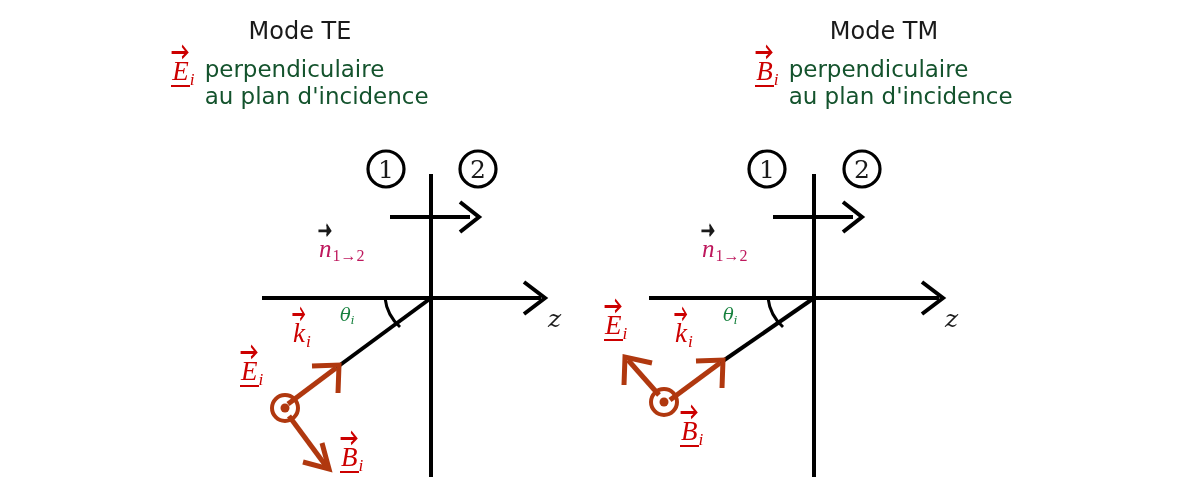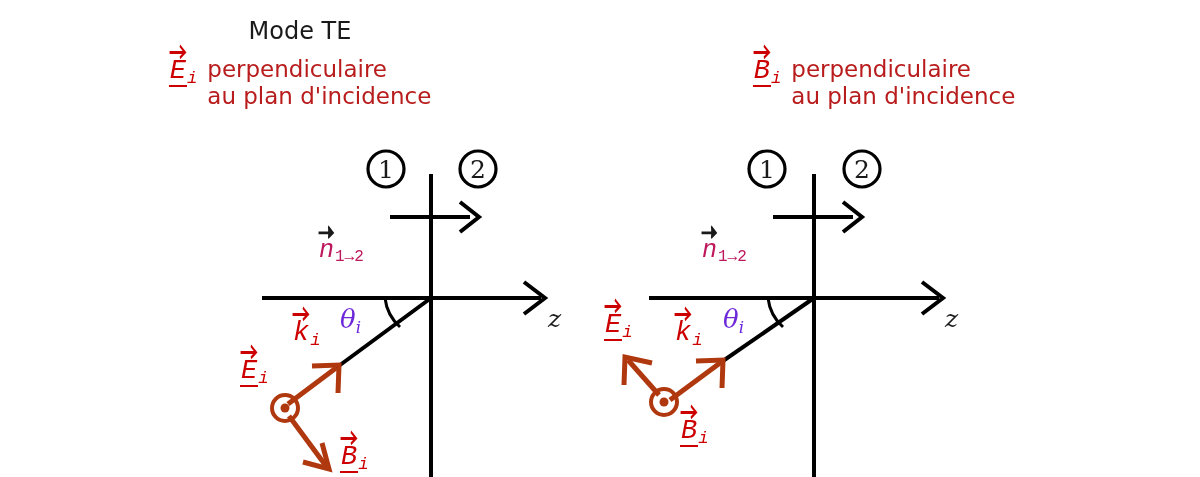--- a/index.html
+++ b/index.html
@@ -9,25 +9,25 @@
   .panel{position:absolute;top:0;width:600px;height:477px;}
   .panel.left{left:0;}
   .panel.right{left:600px;}
 
   .mode-title{position:absolute;top:4px;left:0;width:600px;text-align:center;
               font-size:24px;line-height:30px;color:#1a1a1a;}
 
   .caption{position:absolute;top:44px;left:0;width:600px;
            display:flex;justify-content:center;align-items:flex-start;gap:10px;}
   .caption .sym{display:block;padding-top:2px;}
-  .caption .txt{font-size:23px;line-height:27px;color:#b91c1c;white-space:nowrap;}
+  .caption .txt{font-size:23px;line-height:27px;color:#14532d;white-space:nowrap;}
 
   
   .vecsym{position:relative;display:inline-block;color:#cc0000;
-          font-family:Liberation Mono, monospace;
+          font-family:Liberation Serif, serif;
           font-style:italic;font-size:27px;line-height:1;white-space:nowrap;}
   .vecsym .base{position:relative;display:inline-block;padding:0 1px;}
   .vecsym .arw{position:absolute;left:0;right:1px;top:-0.56em;height:0.5em;}
   .vecsym .arw svg{display:block;width:100%;height:100%;overflow:visible;}
   .vecsym .sub{font-size:0.64em;vertical-align:-0.28em;font-style:italic;}
   .vecsym.underlined .base{border-bottom:2px solid #cc0000;}
   .vecsym.black{color:#be185d;}
   .vecsym.black .arw svg path{stroke:#1a1a1a;fill:#1a1a1a;}
 
   svg.diagram{position:absolute;left:0;top:0;width:600px;height:477px;overflow:visible;}
@@ -37,21 +37,21 @@
   .circnum{font-family:"DejaVu Serif","Liberation Serif",serif;font-size:25px;
            fill:#1a1a1a;text-anchor:middle;}
   .red{stroke:#b0380f;stroke-width:5;fill:none;stroke-linecap:butt;}
   .redfill{fill:#b0380f;}
   .redring{stroke:#b0380f;stroke-width:4;fill:none;}
 
   .lbl{position:absolute;}
   .zlbl{position:absolute;font-family:"DejaVu Serif","Liberation Serif",serif;
         font-style:italic;font-size:25px;color:#1a1a1a;}
   .thetalbl{position:absolute;font-family:"DejaVu Serif","Liberation Serif",serif;
-            font-style:italic;font-size:26px;color:#6d28d9;white-space:nowrap;}
+            font-style:italic;font-size:18px;color:#15803d;white-space:nowrap;}
   .thetalbl .sub{font-size:0.64em;vertical-align:-0.28em;}
   .nlbl{position:absolute;font-family:"DejaVu Serif","Liberation Serif",serif;
         font-size:25px;color:#1a1a1a;white-space:nowrap;}
   .nlbl .sub{font-size:0.64em;vertical-align:-0.25em;font-style:normal;}
   .nlbl .it{font-style:italic;}
 </style>
 </head>
 <body>
 
 <div class="page">
@@ -152,20 +152,21 @@
             <svg viewBox="0 0 30 10" preserveAspectRatio="none">
               <path d="M1 7 L27 7 M19 2 L28 7 L19 11" stroke="#cc0000" stroke-width="2.2" fill="none"></path>
             </svg>
           </span><span>B</span></span><span class="sub">i</span>
       </span>
     </div>
   </div>
 
   <div class="panel right">
 
+    <div class="mode-title" style="left:-16px;">Mode TM</div>
 
     <div class="caption" style="left:-16px;">
       <span class="sym">
         <span class="vecsym underlined">
           <span class="base">
             <span class="arw">
               <svg viewBox="0 0 30 10" preserveAspectRatio="none">
                 <path d="M1 7 L27 7 M19 2 L28 7 L19 11" stroke="#cc0000" stroke-width="2.2" fill="none"></path>
               </svg>
             </span><span>B</span></span><span class="sub">i</span>

